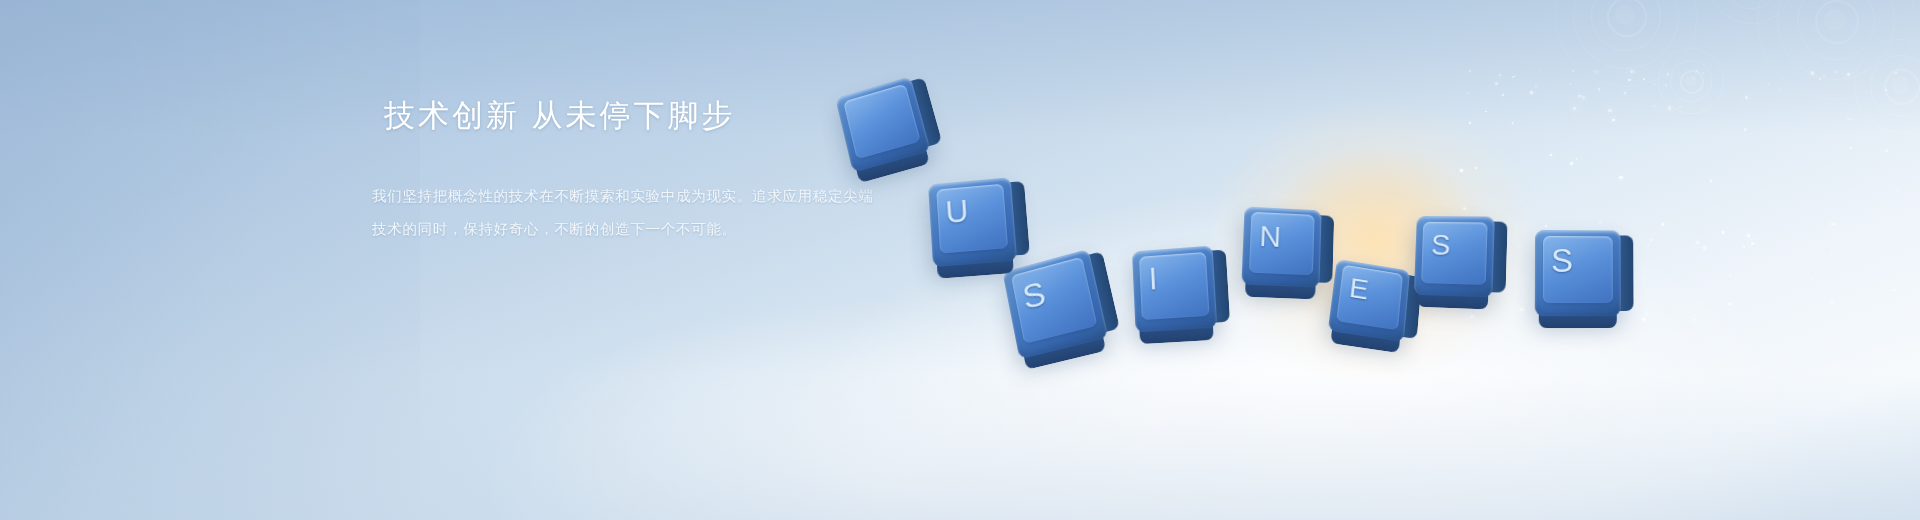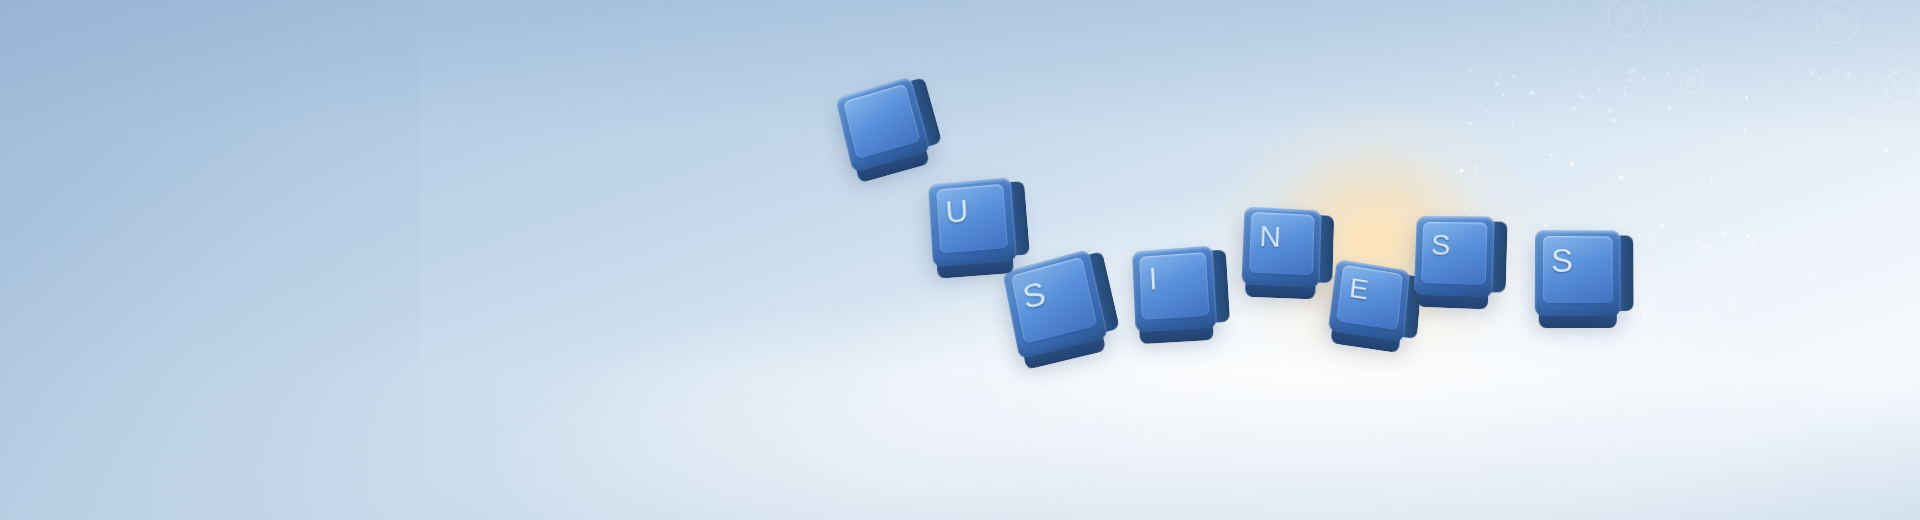--- a/index.html
+++ b/index.html
@@ -237,20 +237,27 @@
       <div class="sp" style="left: 454.526px; top: 203.776px; width: 1.52243px; height: 1.52243px; opacity: 0.81; box-shadow: rgba(255, 255, 255, 0.9) 0px 0px 5.4px;"></div>
       <div class="sp" style="left: 223.709px; top: 32.1207px; width: 1.97933px; height: 1.97933px; opacity: 0.76; box-shadow: rgba(255, 255, 255, 0.9) 0px 0px 3.8px;"></div>
       <div class="sp" style="left: 242.846px; top: 17.9841px; width: 1.81801px; height: 1.81801px; opacity: 0.94; box-shadow: rgba(255, 255, 255, 0.9) 0px 0px 4.1px;"></div>
       <div class="sp" style="left: 120.439px; top: 247.586px; width: 3.24939px; height: 3.24939px; opacity: 0.87; box-shadow: rgba(255, 255, 255, 0.9) 0px 0px 3.6px;"></div>
       <div class="sp" style="left: 495.753px; top: 130.297px; width: 2.15211px; height: 2.15211px; opacity: 0.35; box-shadow: rgba(255, 255, 255, 0.9) 0px 0px 2.3px;"></div>
       <div class="sp" style="left: 334.018px; top: 218.819px; width: 1.52378px; height: 1.52378px; opacity: 0.26; box-shadow: rgba(255, 255, 255, 0.9) 0px 0px 2.5px;"></div>
     </div>
 
   <div class="bg-vignette"></div>
 
+  <div class="copy">
+    <h1 class="headline">技术创新  从未停下脚步</h1>
+    <div class="body-copy">
+      <p>我们坚持把概念性的技术在不断摸索和实验中成为现实。追求应用稳定尖端</p>
+      <p>技术的同时，保持好奇心，不断的创造下一个不可能。</p>
+    </div>
+  </div>
 
   <div class="keys" id="keys">
       <div class="key" style="left: 842px; top: 84px; width: 80px; height: 80px; z-index: 3; opacity: 1; transform: perspective(700px) rotateX(14deg) rotateY(-10deg) rotateZ(-14deg);">
         <div class="side bottom"></div>
         <div class="side right"></div>
         <div class="kc">
           <span class="glyph" style="font-size: 30px;"></span>
         </div>
       </div>
       <div class="key" style="left: 1008px; top: 258px; width: 92px; height: 92px; z-index: 4; opacity: 1; transform: perspective(700px) rotateX(10deg) rotateY(-14deg) rotateZ(-12deg);">

